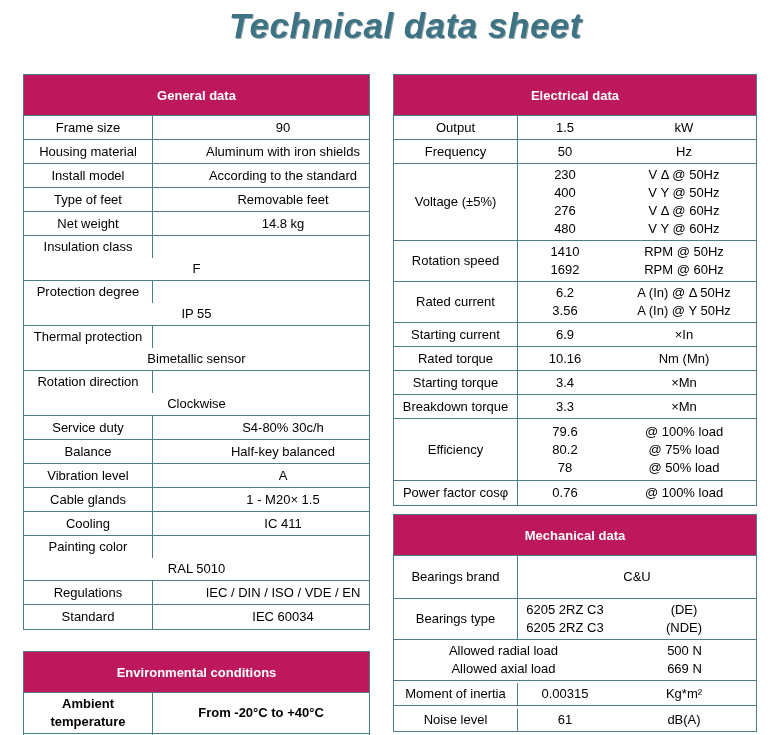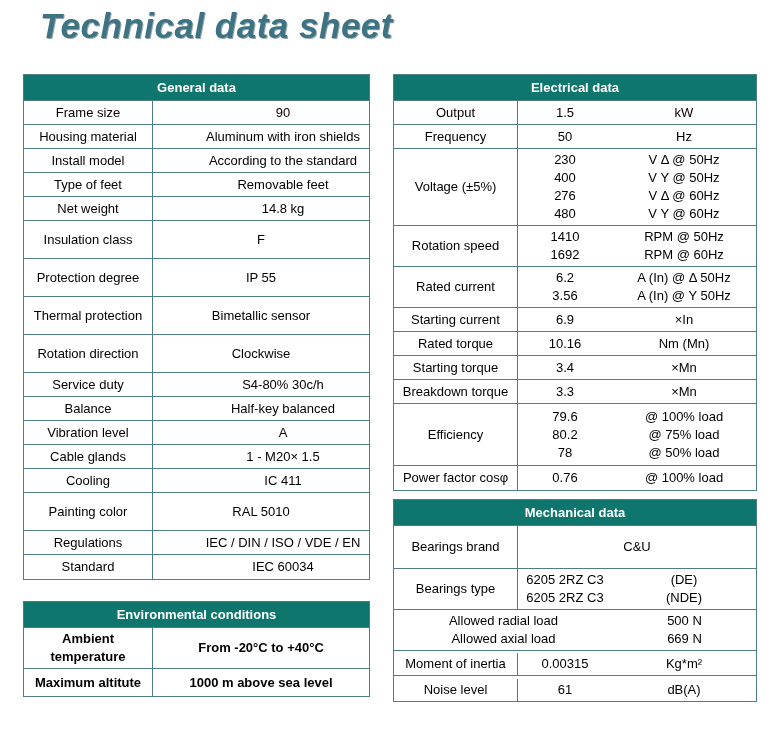--- a/index.html
+++ b/index.html
@@ -9,58 +9,59 @@
     background: #ffffff;
     font-family: "Liberation Sans", sans-serif;
     font-size: 13px;
     color: #000000;
     overflow: hidden;
   }
   .page-title {
     position: absolute;
     top: 6px; left: 0;
     width: 771px;
+    text-align: center;
     font-size: 35px;
     font-weight: bold;
     font-style: italic;
     color: #3d7383;
     text-shadow: 1px 1px 0 rgba(20,60,70,0.45);
     letter-spacing: 0.5px;
     padding-left: 40px;
   }
   .col-left  { position: absolute; left: 23px;  top: 74px; width: 347px; }
   .col-right { position: absolute; left: 393px; top: 74px; width: 364px; }
 
   .tbl { border: 1px solid #4e7d87; background: #fff; width: 100%; }
   .tbl + .tbl { margin-top: 21px; }
   .col-right .tbl + .tbl { margin-top: 8px; }
 
   .tbl-header {
-    background: #0f766e;
+    background: #be185d;
     color: #ffffff;
     font-weight: bold;
-    height: 26px;
+    height: 41px;
     display: flex; align-items: center; justify-content: center;
     border-bottom: 1px solid #4e7d87;
   }
   .row { display: flex; border-bottom: 1px solid #4e7d87; background: #fff; }
   .row:last-child { border-bottom: none; }
 
   .cell {
     display: flex; flex-direction: column;
     justify-content: center; align-items: center;
     text-align: center;
     line-height: 18px;
     padding: 2px 3px;
   }
   
   .glabel { width: 129px; border-right: 1px solid #4e7d87; }
   .gvalue { flex: 1; }
   .row.simple { min-height: 24px; gap: 44px; }
-  .row.tall   { min-height: 38px; }
+  .row.tall   { min-height: 38px; flex-direction: column; }
   .row.env    { min-height: 27px; font-weight: bold; }
 
   
   .elabel { width: 124px; border-right: 1px solid #4e7d87; }
   .evalue { width: 94px; }
   .eunit  { flex: 1; }
   .row.l1 { min-height: 24px; }
   .row.l2 { min-height: 38px; }
   .row.l3 { min-height: 62px; }
   .row.l4 { min-height: 74px; }

